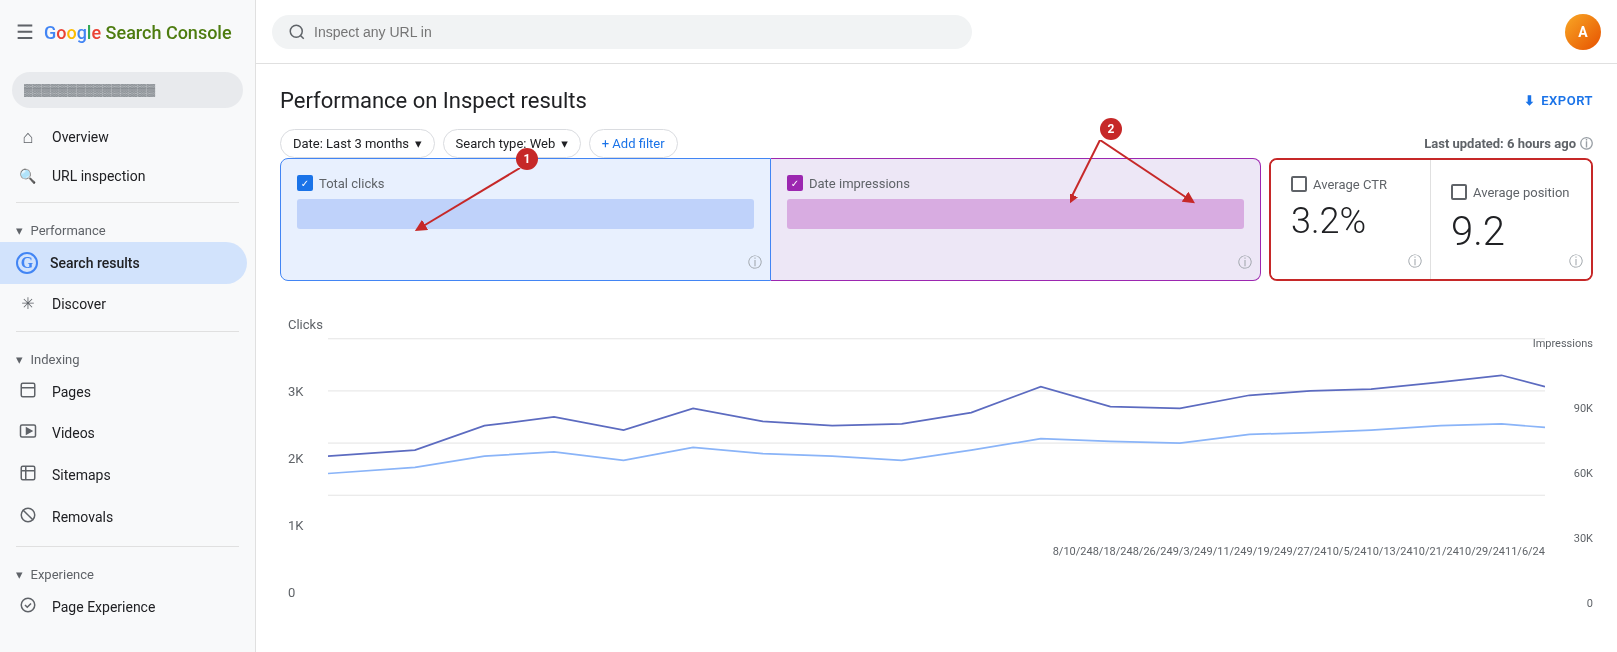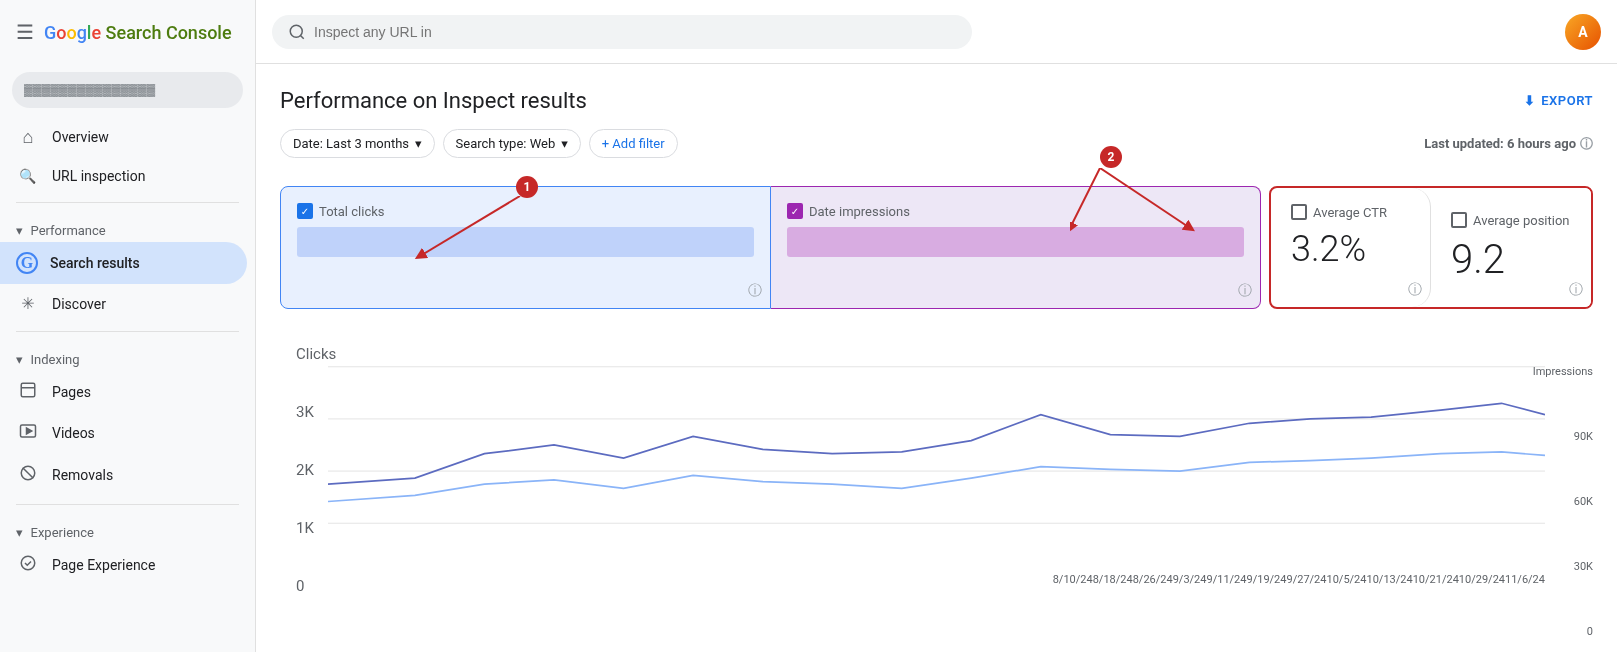--- a/index.html
+++ b/index.html
@@ -118,21 +118,21 @@
       margin-bottom: 16px;
     }
     .page-title { font-size: 22px; font-weight: 400; color: #202124; }
     .export-btn {
       display: flex; align-items: center; gap: 6px;
       font-size: 13px; font-weight: 600; color: #1a73e8;
       cursor: pointer; text-transform: uppercase; letter-spacing: 0.5px;
     }
 
     
-    .filters-row { display: flex; align-items: center; gap: 8px; margin-bottom: 28px; }
+    .filters-row { display: flex; align-items: center; gap: 8px; margin-bottom: 0; }
     .filter-chip {
       display: flex; align-items: center; gap: 6px;
       border: 1px solid #dadce0; border-radius: 20px;
       padding: 6px 12px; font-size: 13px; color: #202124;
       background: #fff; cursor: pointer;
     }
     .add-filter-btn {
       display: flex; align-items: center; gap: 6px;
       border: 1px solid #dadce0; border-radius: 20px;
       padding: 6px 12px; font-size: 13px; color: #1a73e8;
@@ -214,20 +214,30 @@
   <div class="nav-item">
     <span class="nav-icon">
       <svg width="18" height="18" viewBox="0 0 24 24" fill="none" stroke="#5f6368" stroke-width="2">
           <rect x="2" y="4" width="20" height="16" rx="2"></rect>
           <polygon points="10,8 10,16 17,12" fill="#5f6368"></polygon>
         </svg>
     </span>
     <span>Videos</span>
   </div>
 
+  <div class="nav-item">
+    <span class="nav-icon">
+      <svg width="18" height="18" viewBox="0 0 24 24" fill="none" stroke="#5f6368" stroke-width="2">
+          <rect x="3" y="3" width="18" height="18" rx="2"></rect>
+          <line x1="9" y1="3" x2="9" y2="21"></line>
+          <line x1="3" y1="9" x2="21" y2="9"></line>
+        </svg>
+    </span>
+    <span>Sitemaps</span>
+  </div>
 
   <div class="nav-item">
     <span class="nav-icon">
       <svg width="18" height="18" viewBox="0 0 24 24" fill="none" stroke="#5f6368" stroke-width="2">
           <circle cx="12" cy="12" r="9"></circle>
           <line x1="4.9" y1="4.9" x2="19.1" y2="19.1"></line>
         </svg>
     </span>
     <span>Removals</span>
   </div>
@@ -341,21 +351,21 @@
             <span style="color:white; font-size:10px;">✓</span>
           </div>
           <span style="font-size:13px; color:#5f6368;">Date impressions</span>
         </div>
         <div style="height:30px; background:#ce93d8; border-radius:3px; margin-bottom:4px; opacity:0.7;"></div>
         <span style="position:absolute; bottom:8px; right:8px; color:#9aa0a6; font-size:14px; cursor:pointer;">ⓘ</span>
       </div>
 
       <div style="display:flex; border:2px solid #c62828; border-radius:8px; overflow:hidden; margin-left:8px;">
 
-        <div style="flex:1; background:#fff; padding:16px 20px 24px; position:relative; border-right:1px solid #e0e0e0; min-width:160px;border-radius:19px;">
+        <div style="flex:1; background:#fff; padding:16px 20px 24px; position:relative; border-right:1px solid #e0e0e0; min-width:160px;">
           <div style="display:flex; align-items:center; gap:6px; margin-bottom:8px;">
             <div style="width:16px; height:16px; border:2px solid #5f6368; border-radius:2px; cursor:pointer;"></div>
             <span style="font-size:13px; color:#5f6368;">Average CTR</span>
           </div>
           <div style="font-size:36px; font-weight:300; color:#202124;">3.2%</div>
           <span style="position:absolute; bottom:8px; right:8px; color:#9aa0a6; font-size:14px; cursor:pointer;">ⓘ</span>
         </div>
 
         <div style="flex:1; background:#fff; padding:24px 20px 24px; position:relative; min-width:160px;">
           <div style="display:flex; align-items:center; gap:6px; margin-bottom:8px;">
@@ -363,21 +373,21 @@
             <span style="font-size:13px; color:#5f6368;">Average position</span>
           </div>
           <div style="font-size:40px; font-weight:300; color:#202124;">9.2</div>
           <span style="position:absolute; bottom:8px; right:8px; color:#9aa0a6; font-size:14px; cursor:pointer;">ⓘ</span>
         </div>
       </div>
     </div>
 
     <div class="chart-container" style="position:relative; padding: 0;">
 
-      <div style="display:flex; flex-direction:column; position:absolute; left:16px; top:20px; font-size:15px; color:#5f6368; gap:40px;">
+      <div style="display:flex; flex-direction:column; position:absolute; left:8px; top:20px; font-size:13px; color:#5f6368; gap:52px;">
         <span>Clicks</span>
         <span>3K</span>
         <span>2K</span>
         <span>1K</span>
         <span>0</span>
       </div>
 
       <div style="display:flex; flex-direction:column; position:absolute; right:0; top:20px; font-size:11px; color:#5f6368; gap:52px; text-align:right;margin-top:20px;">
         <span>Impressions</span>
         <span>90K</span>

